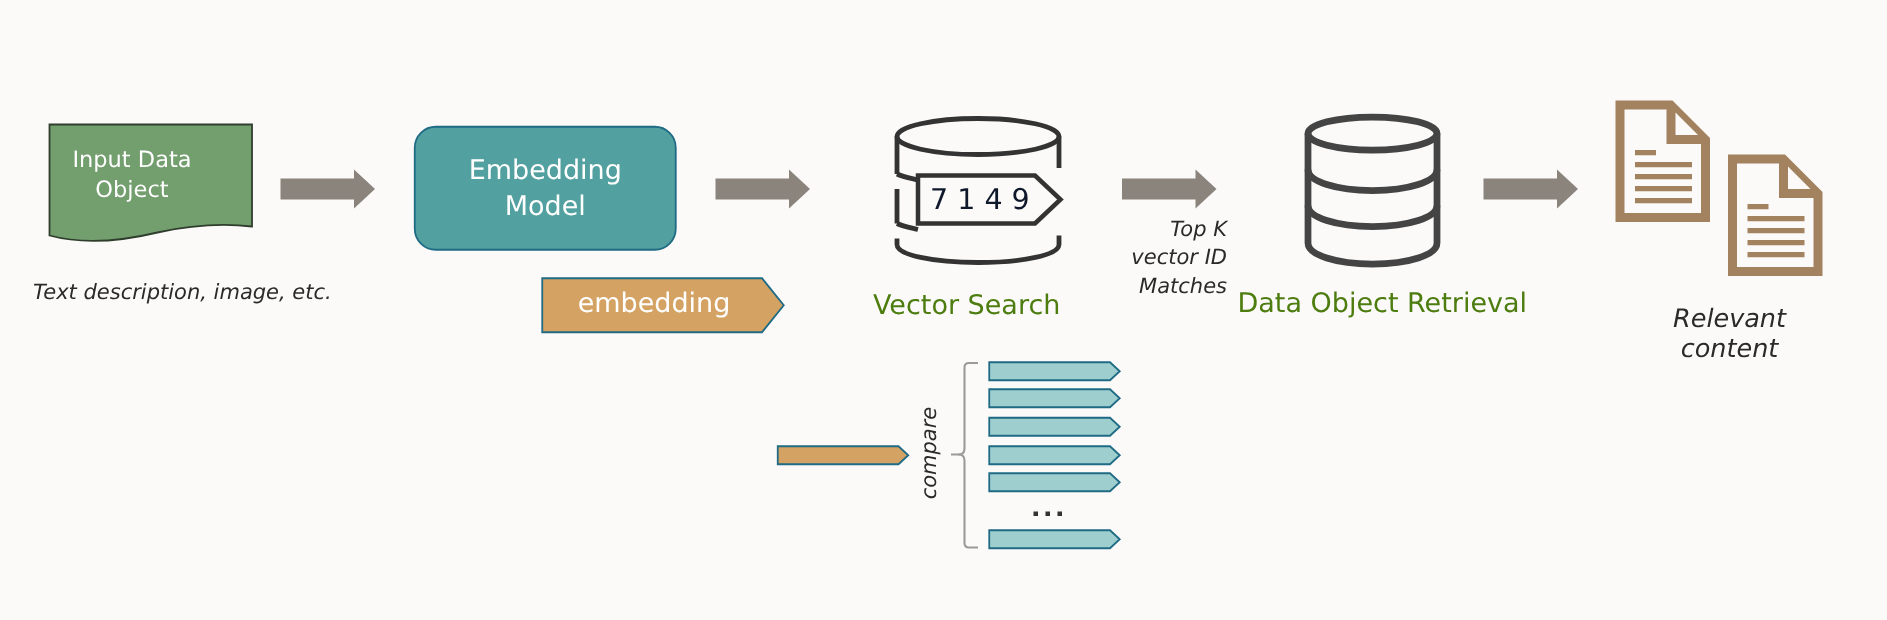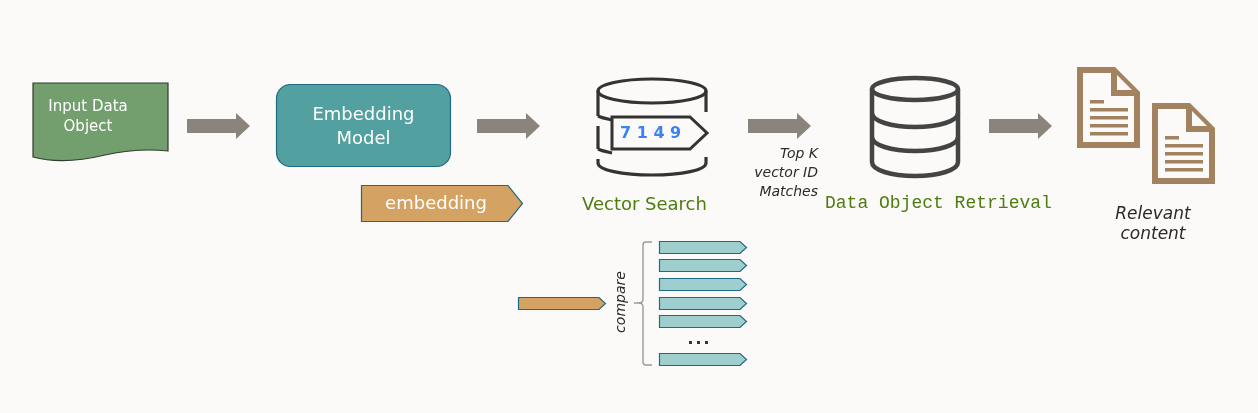--- a/index.html
+++ b/index.html
@@ -117,39 +117,40 @@
     <rect x="705" y="341" width="3" height="3"></rect>
   </g>
 </svg>
 
 <div class="node-text" style="left:33px; top:96px; width:110px; font-size:15px; line-height:20px;">
   <div>Input Data</div>
   <div>Object</div>
 </div>
 
 <div class="label italic" style="left:22px; top:186px; font-size:14px; line-height:19px;">
+  <div>Text description, image, etc.</div>
 </div>
 
 <div class="node-text" style="left:276px; top:102px; width:175px; font-size:18px; line-height:24px;">
   <div>Embedding</div>
   <div>Model</div>
 </div>
 
 <div class="node-text" style="left:361px; top:191px; width:150px; font-size:18px; line-height:24px;">embedding</div>
 
-<div class="label" style="left:620px; top:121px; font-size:16px; font-weight:bold; color:#3b82f6; line-height:24px;">7 1 4 9</div>
+<div class="label" style="left:620px; top:121px; font-size:19px; font-weight:normal; color:#0f172a; line-height:24px;">7 1 4 9</div>
 
 <div class="label" style="left:582px; top:192px; font-size:18px; line-height:24px;">Vector Search</div>
 
 <div class="label italic" style="left:738px; top:144px; width:80px; text-align:right; font-size:14px; line-height:19px;">
   <div>Top K</div>
   <div>vector ID</div>
   <div>Matches</div>
 </div>
 
-<div class="label" style="left:825px; top:191px; font-size:18px; line-height:24px;font-family:Liberation Mono, monospace;">Data Object Retrieval</div>
+<div class="label" style="left:825px; top:191px; font-size:18px; line-height:24px;">Data Object Retrieval</div>
 
 <div class="label italic" style="left:1103px; top:203px; width:100px; text-align:center; font-size:17px; line-height:20px;">
   <div>Relevant</div>
   <div>content</div>
 </div>
 
 <div class="label italic" style="left:585px; top:293px; width:70px; text-align:center; font-size:14px; line-height:18px; transform:rotate(-90deg); transform-origin:center;">compare</div>
 
 </body></html>

